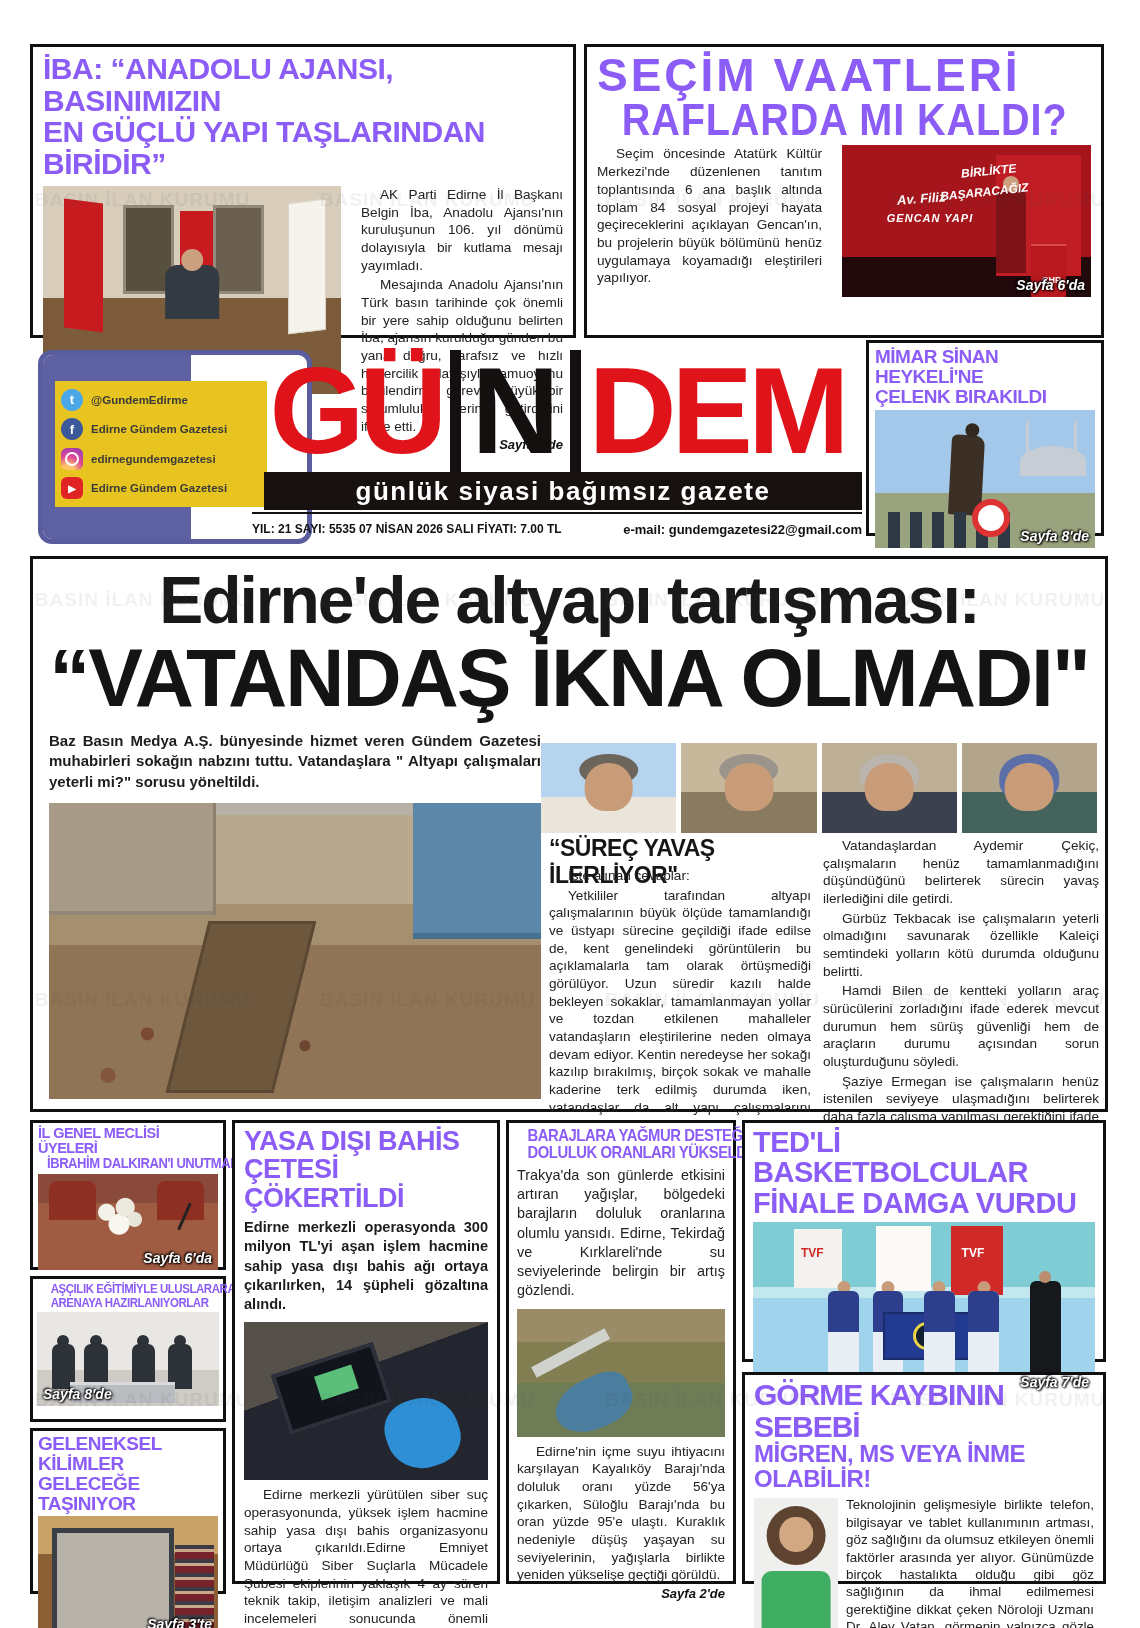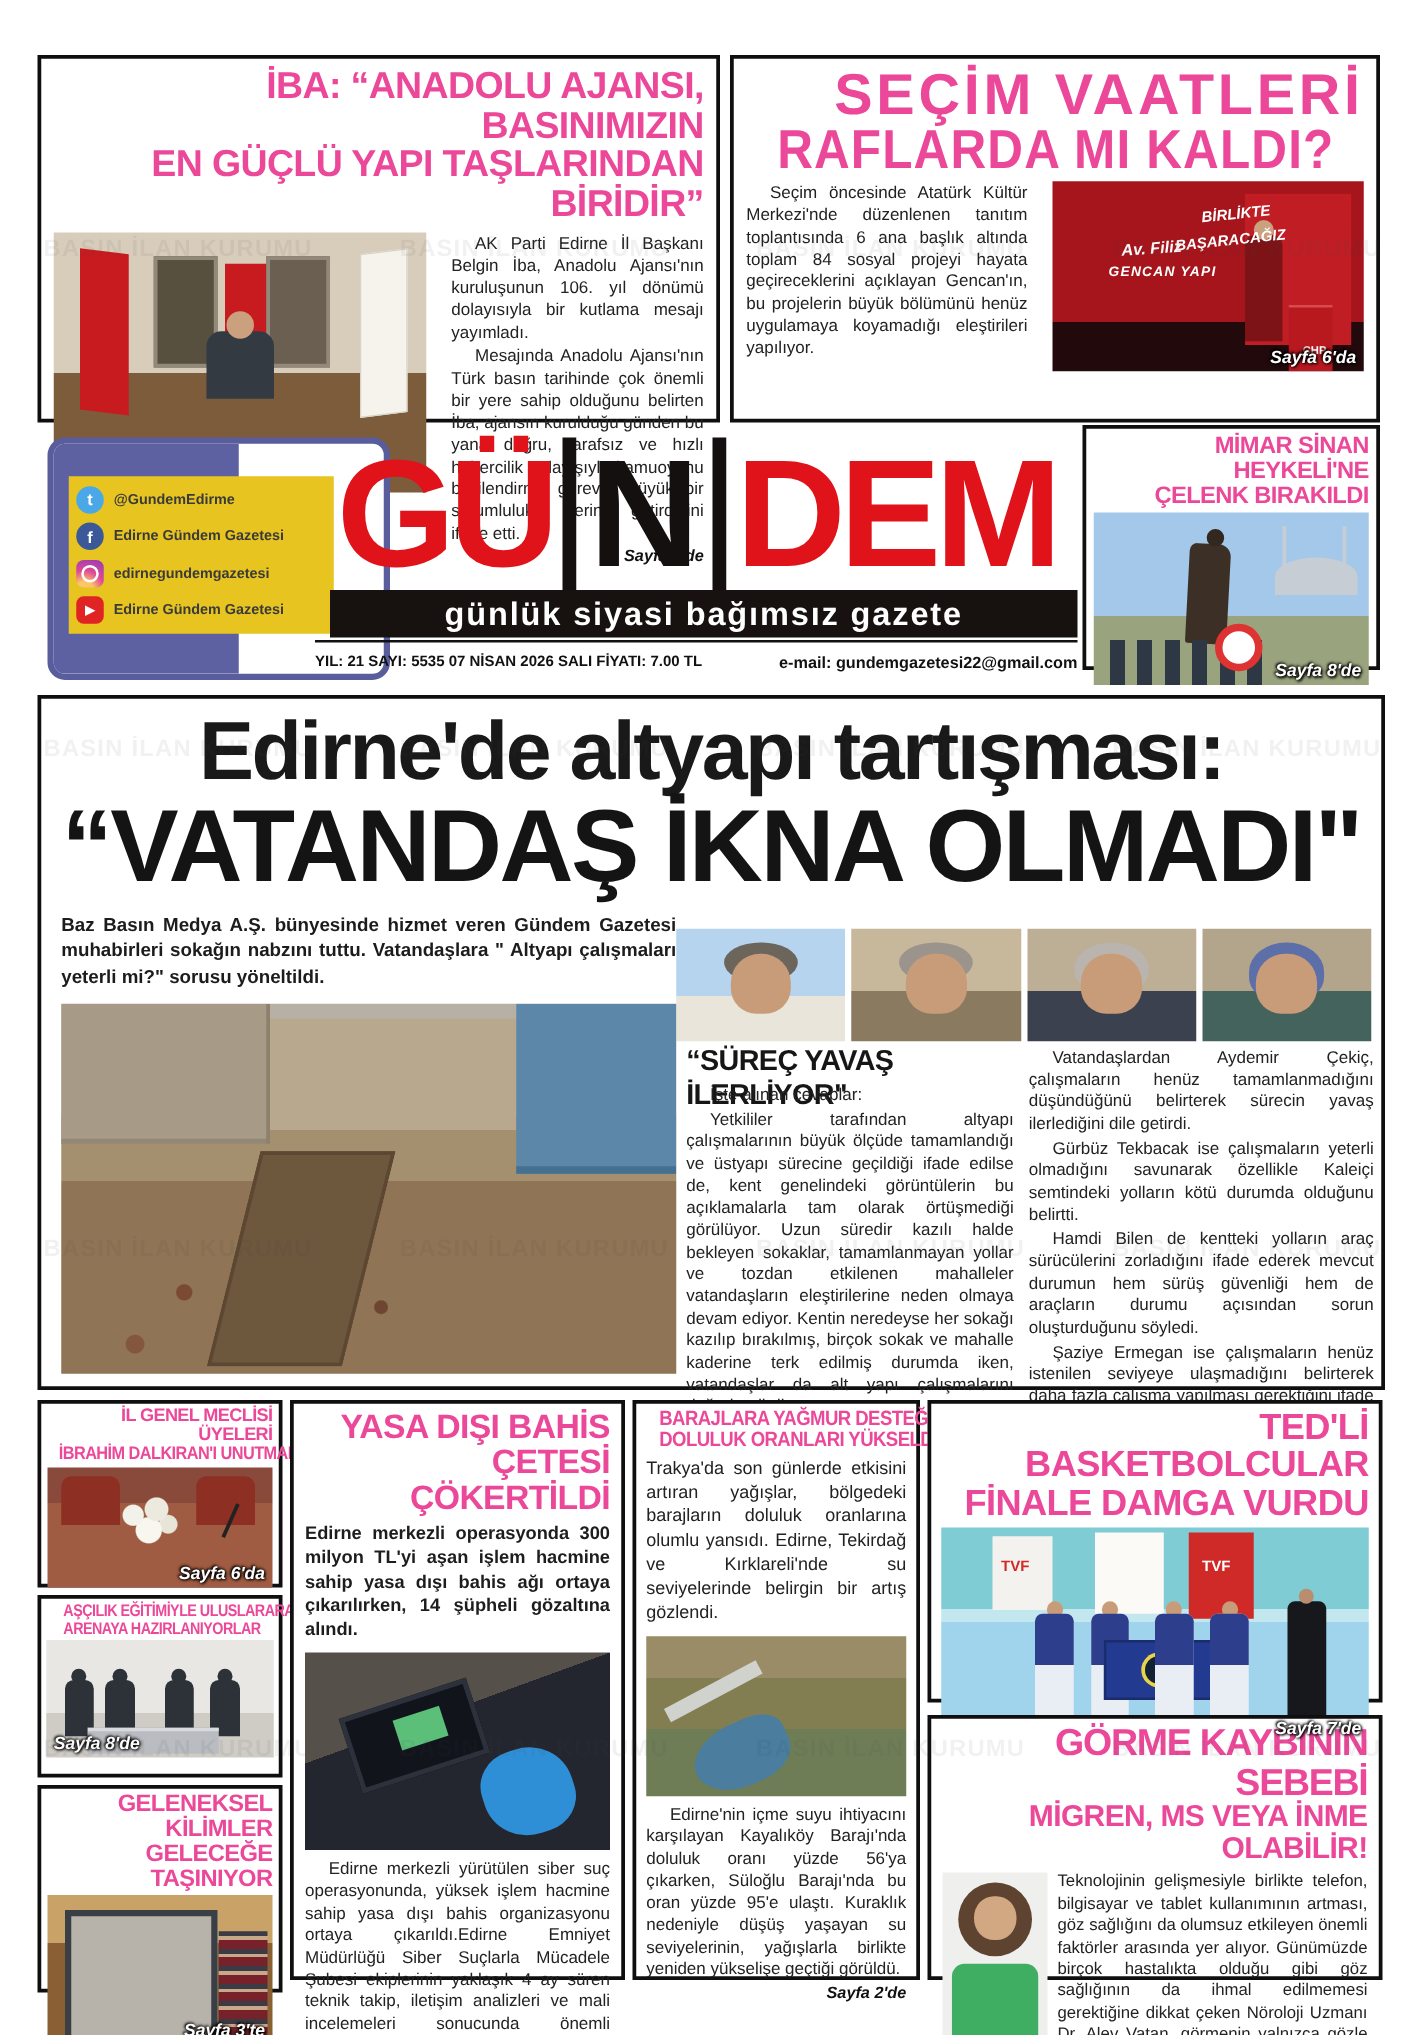--- a/index.html
+++ b/index.html
@@ -1,19 +1,19 @@
 <!DOCTYPE html>
 <html><head>
 <meta charset="utf-8">
 <style>
   html,body{margin:0;padding:0;background:#ffffff;}
   #page{position:relative;width:1140px;height:1628px;background:#fff;overflow:hidden;
         font-family:"Liberation Sans",sans-serif;color:#1a1a1a;}
   .box{position:absolute;border:3px solid #0f0f0f;background:#fff;box-sizing:border-box;}
-  .ttl{font-weight:bold;text-align:right;letter-spacing:-0.5px;line-height:1.05;color:#ec4899;}
+  .ttl{font-weight:bold;text-align:left;letter-spacing:-0.5px;line-height:1.05;color:#8b5cf6;}
   .body-txt{font-size:13.6px;line-height:1.3;text-align:justify;color:#222;}
   .body-txt p{margin:0 0 2px 0;text-indent:1.4em;}
   .pageref{font-weight:bold;font-style:italic;font-size:13px;text-align:right;color:#111;}
   .fig{position:relative;overflow:hidden;background:#b9b0a2;}
   .badge{position:absolute;right:6px;bottom:4px;color:#fff;font-weight:bold;font-style:italic;
          font-size:14px;text-shadow:0 0 3px #000,1px 1px 2px #000,-1px -1px 2px #000;z-index:3;}
   .badge.left{left:6px;right:auto;}
   .cx9{display:block;transform:scaleX(.9);transform-origin:50% 50%;white-space:nowrap;}
   .cx85{display:block;transform:scaleX(.85);transform-origin:50% 50%;white-space:nowrap;}
 

